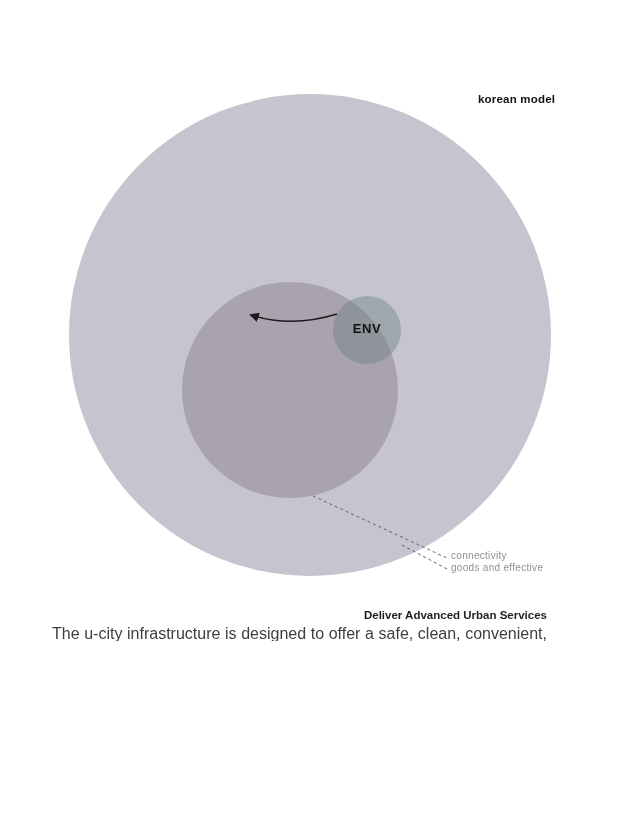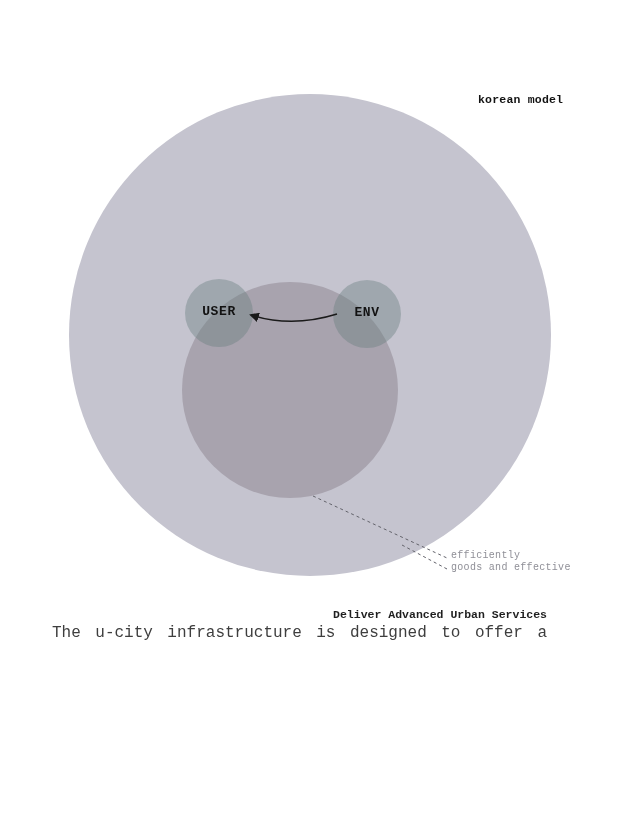--- a/index.html
+++ b/index.html
@@ -1,33 +1,33 @@
 <!DOCTYPE html>
 <html style="--outer-circle: #c5c4cf; --middle-circle: #a8a3ae; --node-fill: rgba(102,126,125,0.4); --callout-text: #8f8f97; --dash-line: #63636b; --arrow: #1a1a1a;"><head>
 <meta charset="utf-8">
 <style>
   html,body{margin:0;padding:0;background:#ffffff;}
   .page{
     position:relative;width:624px;height:641px;background:#ffffff;
-    font-family:Liberation Mono, monospace;overflow:hidden;margin:0 auto;
+    font-family:Liberation Sans, sans-serif;overflow:hidden;margin:0 auto;
   }
   .model-label{
     position:absolute;left:478px;top:93px;
     font-size:11.5px;font-weight:bold;color:#121212;letter-spacing:0.2px;
   }
   .circle{position:absolute;border-radius:50%;}
   .outer-circle{left:69px;top:94px;width:482px;height:482px;background:var(--outer-circle,#c5c4cf);}
   .middle-circle{left:182px;top:282px;width:216px;height:216px;background:var(--middle-circle,#a8a3ae);}
   .node{
     position:absolute;width:68px;height:68px;border-radius:50%;
     background:var(--node-fill,rgba(102,126,125,0.4));
     display:flex;align-items:center;justify-content:center;
   }
   .node-user{left:185px;top:279px;}
-  .node-env{left:333px;top:280px;}
+  .node-env{left:333px;top:296px;}
   .node-label{
     font-size:13px;font-weight:bold;color:#121212;letter-spacing:0.6px;
     transform:translateY(-2px);
   }
   .overlay{position:absolute;left:0;top:0;pointer-events:none;}
   .flow-arrow{fill:none;stroke:var(--arrow,#1a1a1a);stroke-width:1.4;}
   .arrowhead-fill{fill:var(--arrow,#1a1a1a);}
   .leader{stroke:var(--dash-line,#63636b);stroke-width:1;stroke-dasharray:3 3;fill:none;}
   .callout{
     position:absolute;left:451px;top:550px;
@@ -48,41 +48,38 @@
 <body>
 
 <div class="page">
 
   <div class="model-label">korean model</div>
 
   <div class="circle outer-circle"></div>
 
   <div class="circle middle-circle"></div>
 
-  <div class="node node-user">
-    <span class="node-label">USER</span>
-  </div>
 
   <div class="node node-env">
     <span class="node-label">ENV</span>
   </div>
 
   <svg class="overlay" width="624" height="831" viewBox="0 0 624 831">
     <defs>
       <marker id="arrowhead" viewBox="0 0 10 10" refX="8" refY="5" markerWidth="7" markerHeight="7" orient="auto-start-reverse">
         <path class="arrowhead-fill" d="M0,0 L10,5 L0,10 z"></path>
       </marker>
     </defs>
     <path class="flow-arrow" d="M337,314 Q292,328 251,315" marker-end="url(#arrowhead)"></path>
     <line class="leader" x1="313" y1="496" x2="447" y2="558"></line>
     <line class="leader" x1="402" y1="545" x2="447" y2="569"></line>
   </svg>
 
   <div class="callout">
-    <div>efficiently</div>
+    <div>connectivity</div>
     <div>goods and effective</div>
   </div>
 
   <div class="caption">
     <h3 class="caption-heading">Deliver Advanced Urban Services</h3>
     <p class="caption-body">The u-city infrastructure is designed to offer a safe, clean, convenient, and healthy environment to the citizen (Concept, 2009).  Creating constant connectivity on an individual user level is a part of this service, as it allows u-city citizens to communicate with one another and the outside world cheaply and efficiently.  Above the level of the user exists environmental/infrastructural u-services designed with twofold purpose: users can access these services (e.g. real-time traffic monitoring) to enhance their experience of the city, and the local government can access and manipulate the system for “effective urban management” (Kim, 2009).</p>
   </div>
 
 </div>
 

